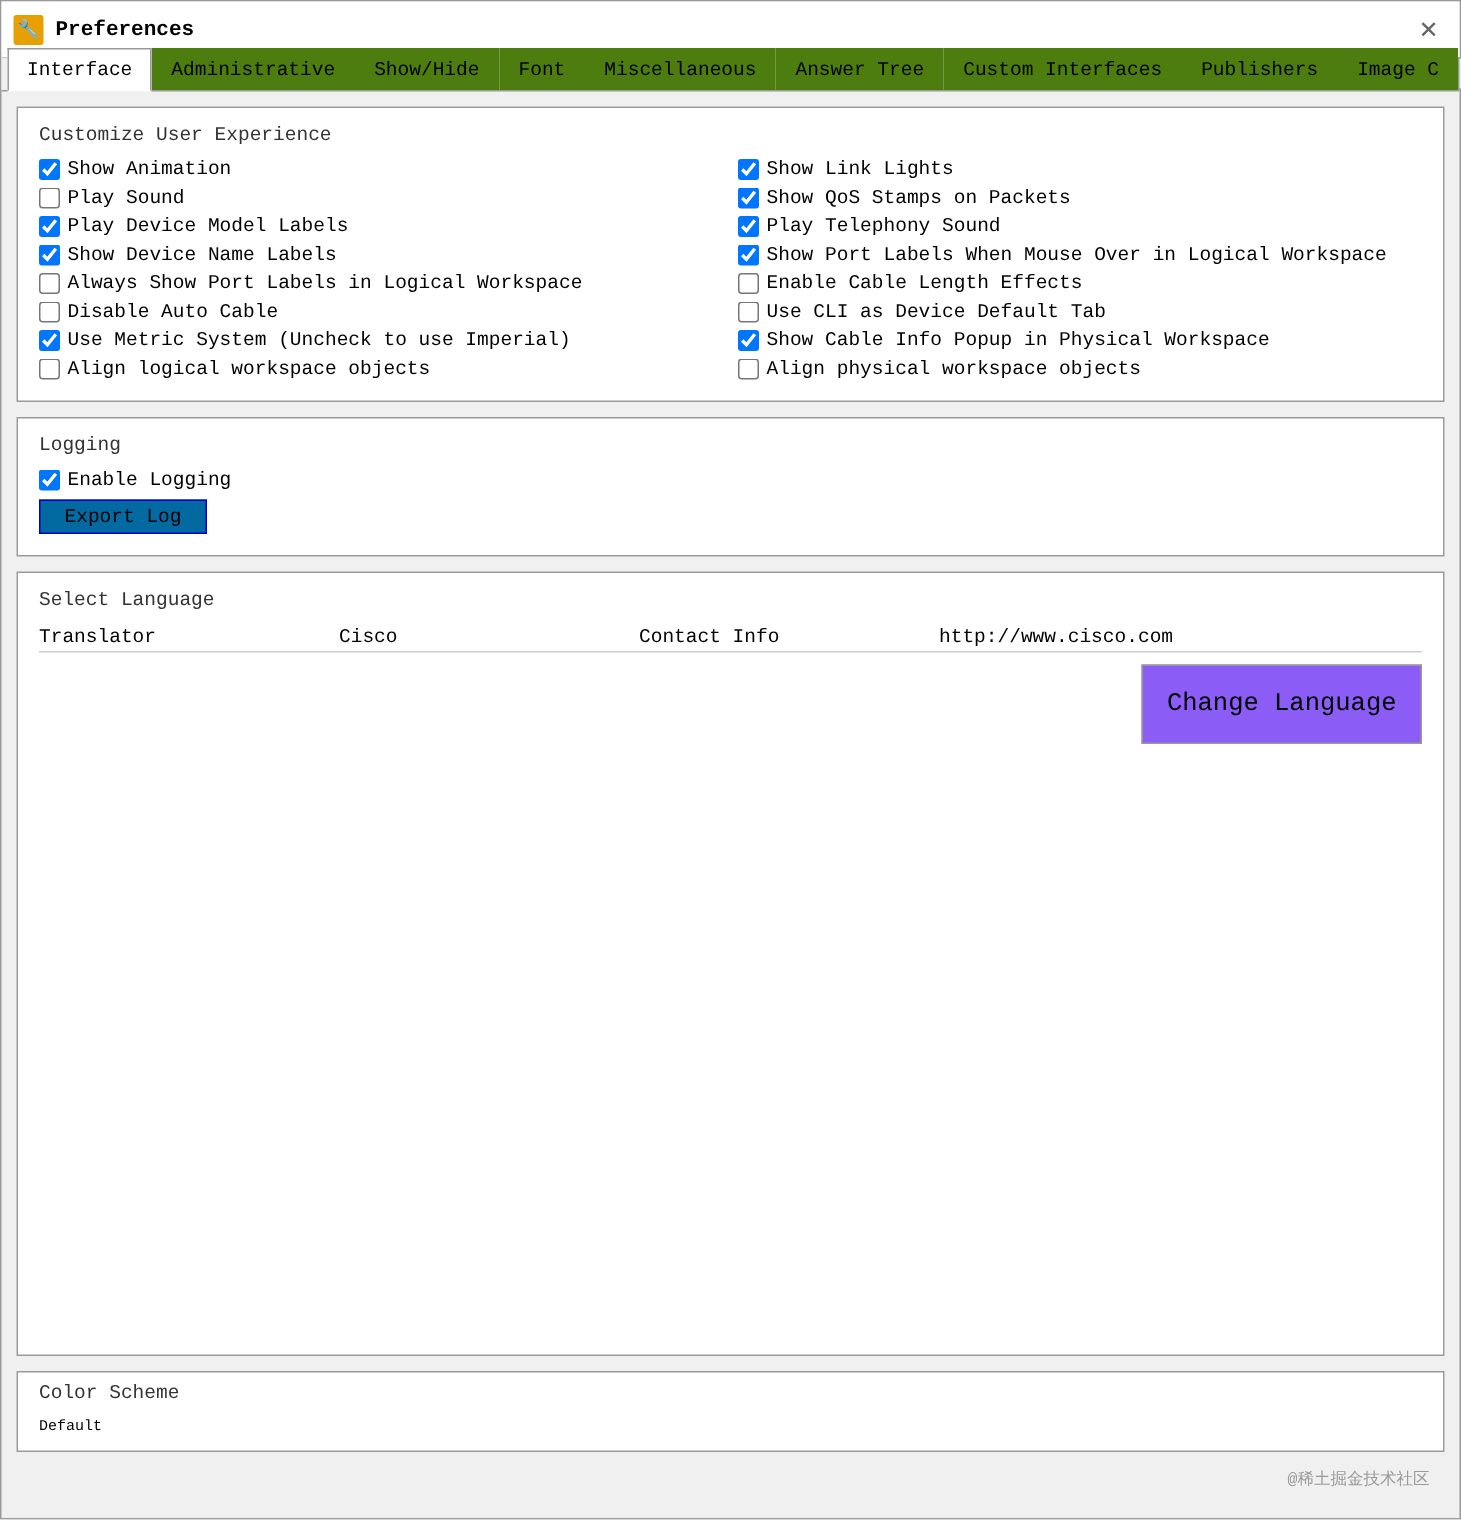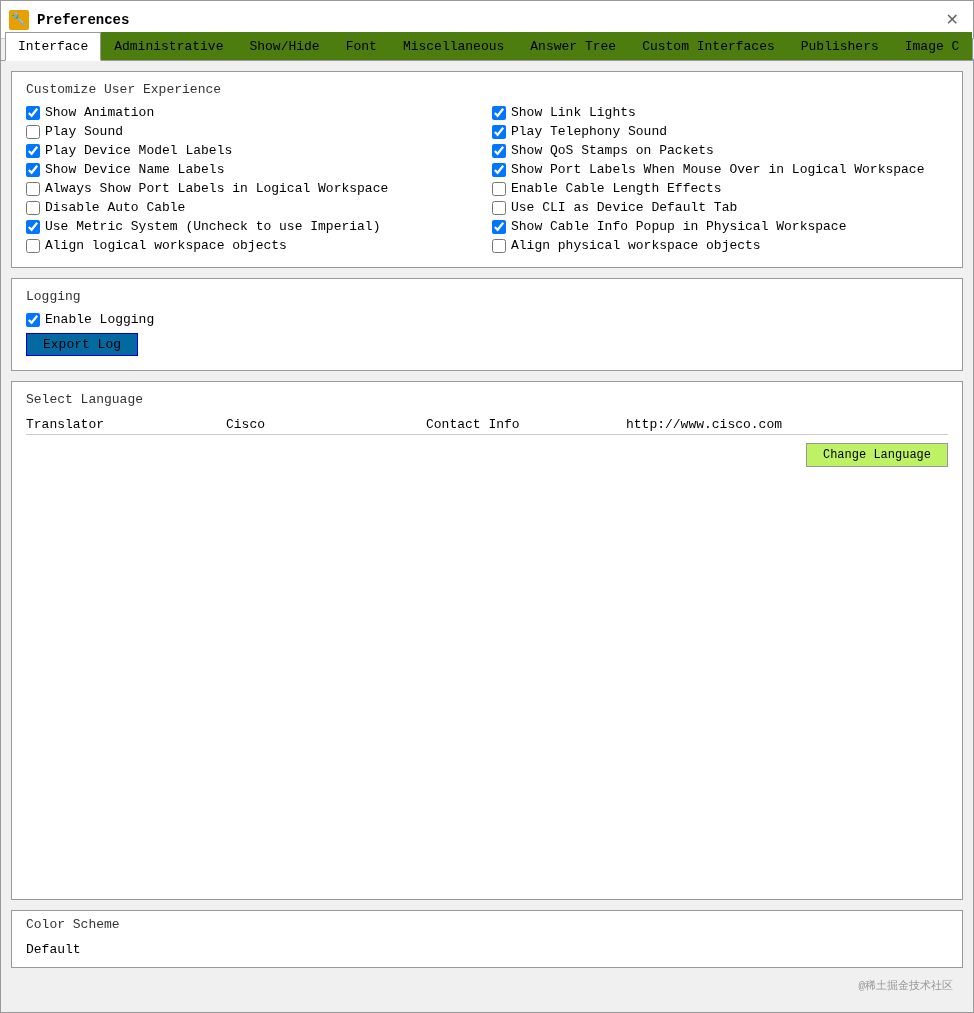--- a/index.html
+++ b/index.html
@@ -166,33 +166,33 @@
       padding: 1px 2px;
       cursor: pointer;
     }
     .lang-bottom {
       display: flex;
       justify-content: flex-end;
       margin-top: 6px;
     }
     .change-lang-btn {
       border: 1px solid #999;
-      background: #bef264;
-      padding: 4px 16px;
-      font-size: 12px;
+      background: #8b5cf6;
+      padding: 16px 16px;
+      font-size: 17px;
       font-family: 'Courier New', Courier, monospace;
       cursor: pointer;
     }
     .color-scheme-section {
       border: 1px solid #999;
       background: #fff;
       padding: 6px 14px 8px;
     }
     .color-scheme-value {
-      font-size: 13px;
+      font-size: 10px;
       padding: 2px 0;
     }
     .watermark {
       text-align: right;
       font-size: 11px;
       color: #999;
       padding: 0 10px 9px;
     }
   </style>
 </head>
@@ -263,25 +263,25 @@
           </label>
         </div>
 
         <div style="display:flex;flex-direction:column;gap:4px;">
           <label class="checkbox-row">
             <input type="checkbox" checked="" style=""> 
               <span>Show Link Lights</span>
           </label>
           <label class="checkbox-row">
             <input type="checkbox" checked="" style=""> 
+              <span>Show QoS Stamps on Packets</span>
+          </label>
+          <label class="checkbox-row">
+            <input type="checkbox" checked="" style=""> 
               <span>Play Telephony Sound</span>
-          </label>
-          <label class="checkbox-row">
-            <input type="checkbox" checked="" style=""> 
-              <span>Show QoS Stamps on Packets</span>
           </label>
           <label class="checkbox-row">
             <input type="checkbox" checked="" style=""> 
               <span>Show Port Labels When Mouse Over in Logical Workspace</span>
           </label>
           <label class="checkbox-row">
             <input type="checkbox" style=""> 
               <span>Enable Cable Length Effects</span>
           </label>
           <label class="checkbox-row">

